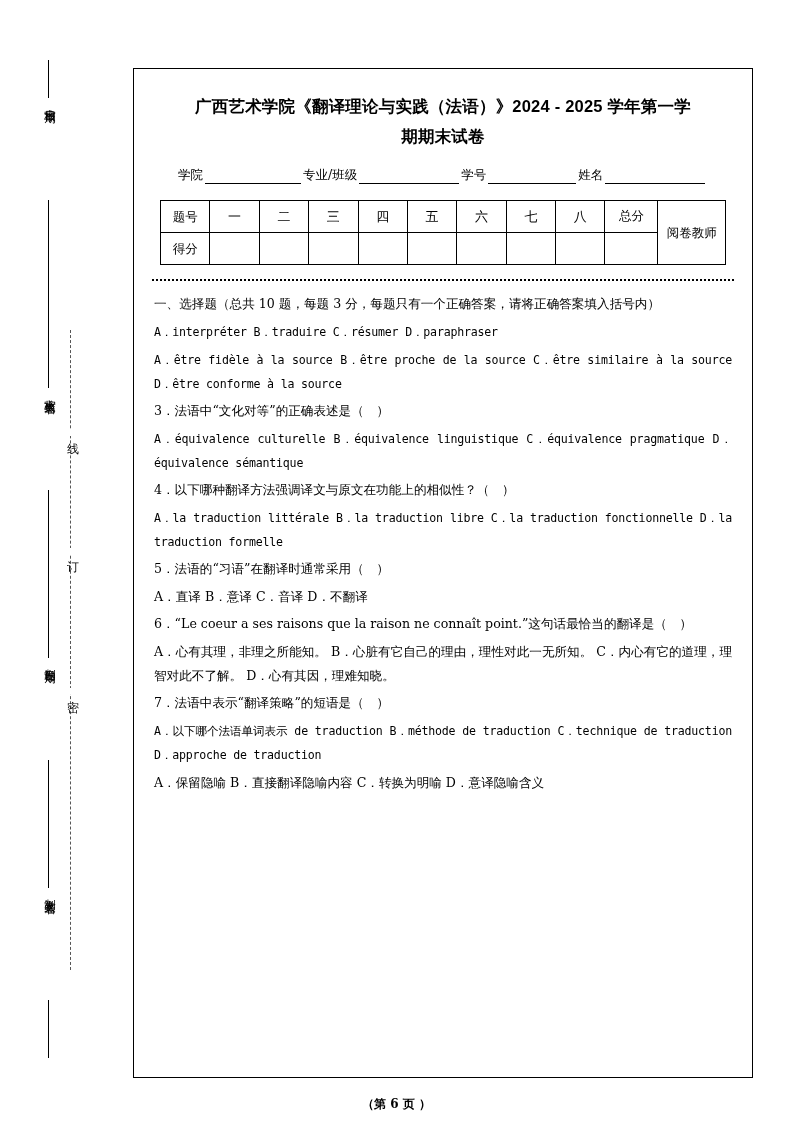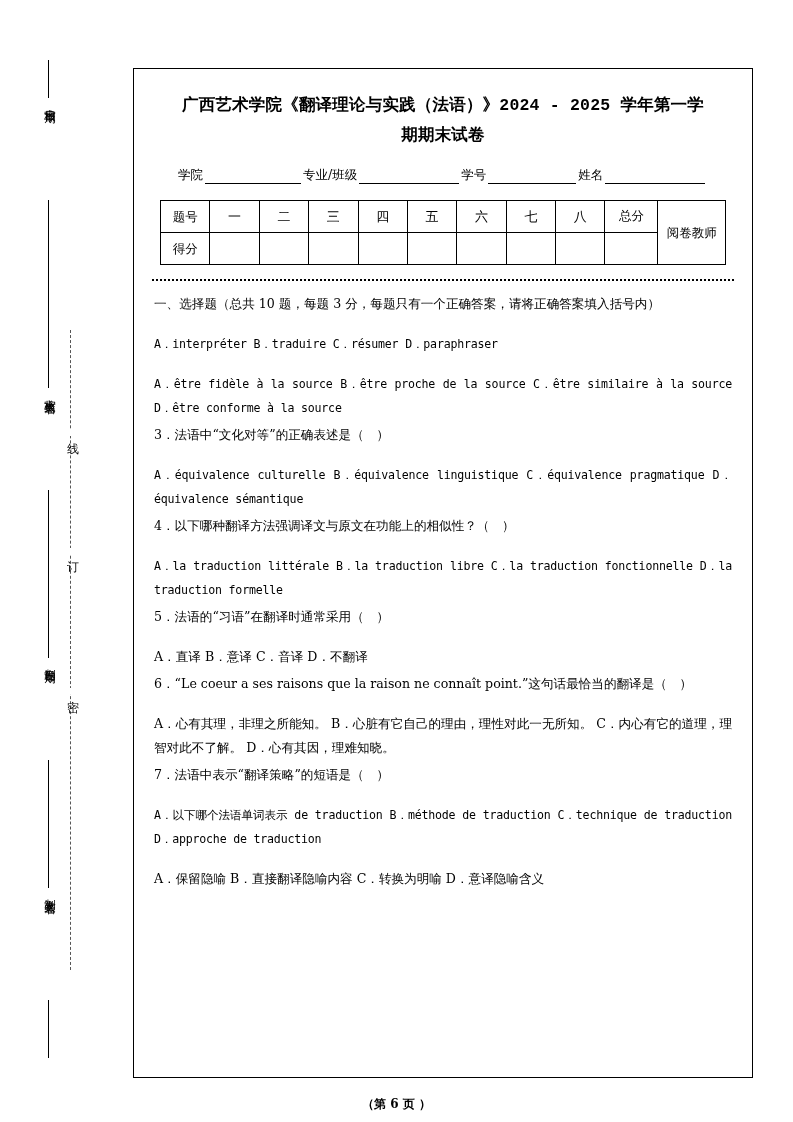--- a/index.html
+++ b/index.html
@@ -65,21 +65,21 @@
     left: 133px;
     top: 68px;
     width: 620px;
     height: 1010px;
     border: 1.6px solid #000;
     box-sizing: border-box;
     padding: 18px 16px 10px 16px;
   }
 
   .doc-title {
-    font-family: Liberation Mono, monospace;
+    font-family: Liberation Sans, sans-serif;
     font-weight: bold;
     font-size: 16.5px;
     line-height: 30px;
     text-align: center;
     margin: 4px 6px 2px 6px;
     letter-spacing: 0.2px;
   }
   .doc-title .t2 { display: block; }
 
   .info-line {
@@ -140,21 +140,21 @@
     margin: 10px 4px 0 4px;
     font-size: 12.6px;
     line-height: 25px;
     font-family: "DejaVu Serif", serif;
   }
   .q {
     margin: 0 0 2px 0;
     text-align: justify;
   }
   .opt {
-    margin: 16px 0 2px 0;
+    margin: 4px 0 2px 0;
     font-family: "DejaVu Sans Mono", monospace;
     font-size: 11.6px;
     letter-spacing: -0.2px;
     text-align: justify;
     line-height: 24px;
   }
   .opt.cjk {
     font-family: "DejaVu Serif", serif;
     font-size: 12.6px;
     letter-spacing: 0;

